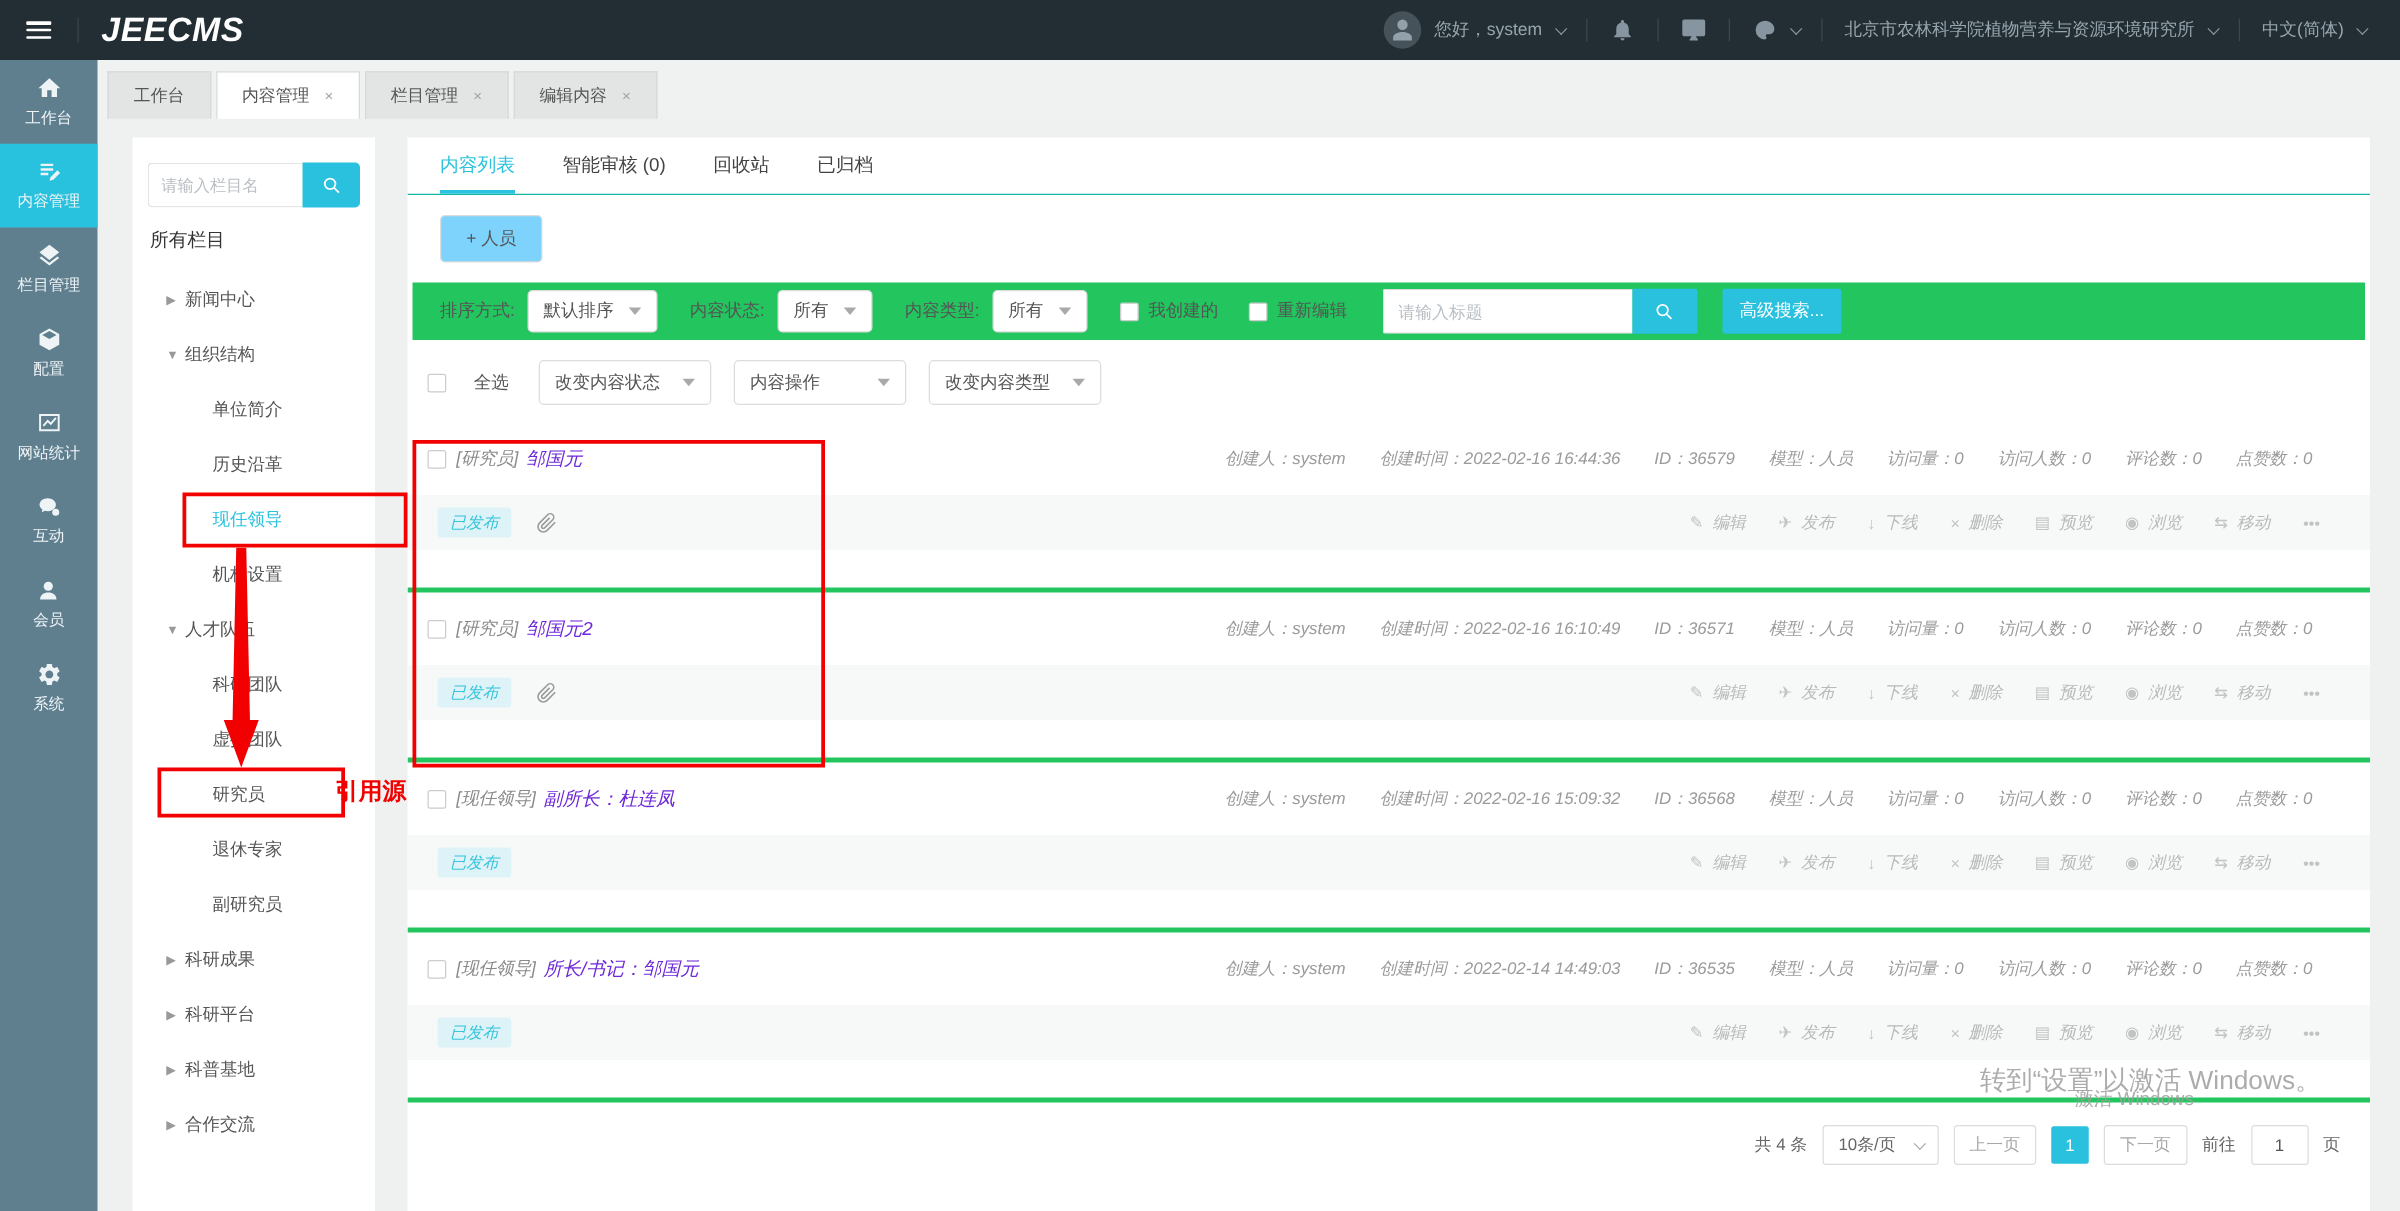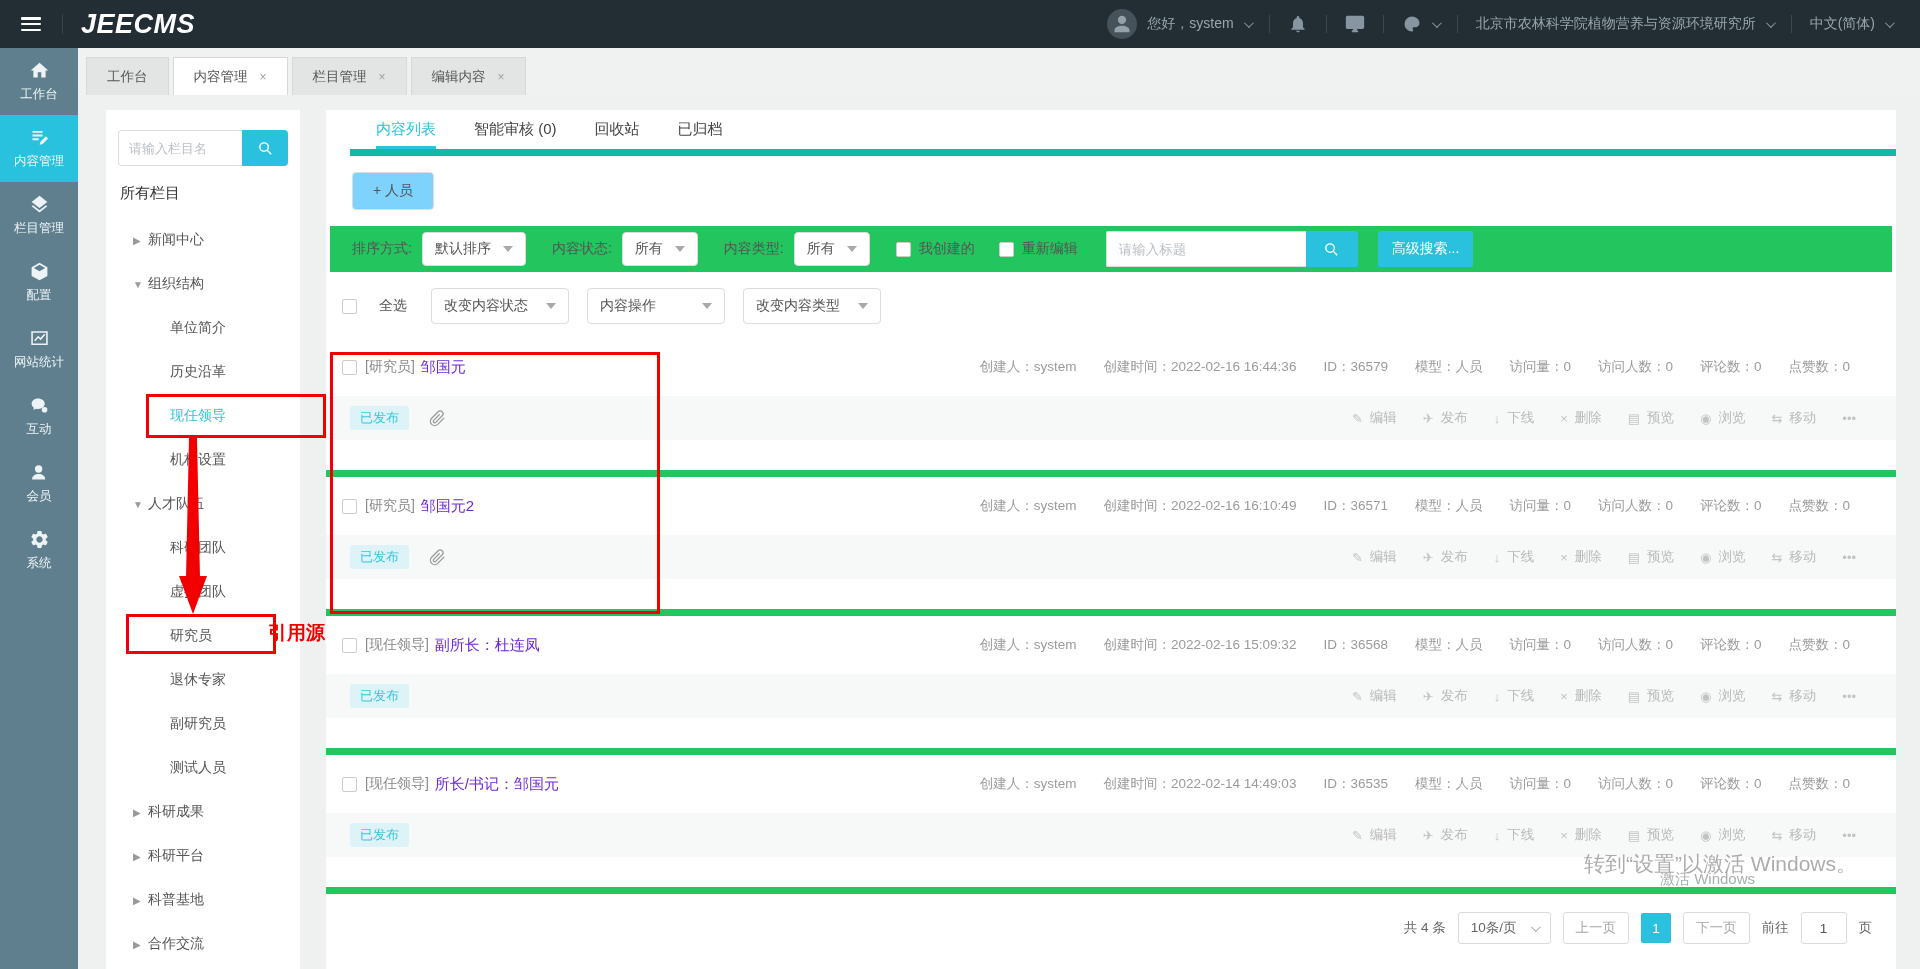--- a/index.html
+++ b/index.html
@@ -44,21 +44,21 @@
   .t-root { margin:16px 0 0 14px; font-size:15px; color:#333; line-height:22px; cursor:pointer; }
   .t-list { margin-top:14px; }
   .t-row { height:44px; display:flex; align-items:center; cursor:pointer; }
   .t-ar { width:12px; font-size:10px; color:#999; margin-left:27px; flex:none; }
   .t-row.lvl1 .t-ar { margin-left:49px; }
   .t-lb { margin-left:3px; font-size:14px; color:#555; white-space:nowrap; }
   .t-row.active .t-lb { color:#2ec3de; }
 
   
   .mainpanel { position:absolute; top:110px; left:326px; width:1570px; bottom:0; background:#fff; z-index:5; overflow:hidden; }
-  .ctabs { height:46px; display:flex; align-items:stretch; gap:38px; padding-left:26px; border-bottom:7px solid #14b8a6;margin-left:24px; }
+  .ctabs { height:46px; display:flex; align-items:stretch; gap:38px; padding-left:26px; border-bottom:1px solid #14b8a6; }
   .ctab { display:flex; align-items:center; font-size:15px; color:#444; cursor:pointer; border-bottom:3px solid transparent; padding-top:2px; }
   .ctab.active { color:#2bc2de; border-bottom-color:#2bc2de; }
   .addbtn { margin:16px 0 0 26px; height:38px; padding:0 20px; display:inline-flex; align-items:center; background:#7dd3fc; border:1px solid #dcdcdc; border-radius:4px; color:#555; font-size:14px; cursor:pointer; }
 
   .filterbar { margin:16px 4px 0; height:46px; background:#22c55e; display:flex; align-items:center; padding:0 22px; }
   .f-label { color:#555; margin-right:10px; white-space:nowrap; }
   .sel { background:#fff; border:1px solid #dcdcdc; border-radius:4px; height:34px; display:flex; align-items:center; padding:0 12px; color:#555; cursor:pointer; white-space:nowrap; }
   .sel .caret { width:0; height:0; border-left:5px solid transparent; border-right:5px solid transparent; border-top:6px solid #a9a9a9; margin-left:12px; }
   .f-gap { width:26px; flex:none; }
   .cb { width:15px; height:15px; border:1px solid #ccc; border-radius:2px; background:#fff; display:inline-block; flex:none; cursor:pointer; }
@@ -68,21 +68,21 @@
   .f-search input::placeholder { color:#b9bfc4; }
   .f-search .s-btn { width:52px; background:#29c1dd; border-radius:0 2px 2px 0; display:flex; align-items:center; justify-content:center; cursor:pointer; }
   .f-search .s-btn svg { width:17px; height:17px; }
   .advbtn { margin-left:20px; height:36px; padding:0 14px; background:#29c1dd; color:#fff; border-radius:2px; display:flex; align-items:center; font-size:14px; cursor:pointer; white-space:nowrap; }
 
   .bulkbar { margin:16px 0 0 16px; height:36px; display:flex; align-items:center; gap:18px; }
   .bulkbar .lbl { color:#555; margin-left:4px; margin-right:6px; }
   .bulkbar .sel { min-width:138px; justify-content:space-between; height:36px; }
 
   .list { margin-top:14px; }
-  .item { border-bottom:7px solid #22c55e; padding-bottom:30px; }
+  .item { border-bottom:4px solid #22c55e; padding-bottom:30px;font-style:italic; }
   .item-top { height:58px; display:flex; align-items:center; padding-left:16px; }
   .tag { margin-left:8px; color:#8a8a8a; font-size:14px; white-space:nowrap; }
   .ttl { margin-left:6px; color:#6d28d9; font-size:15px; white-space:nowrap; cursor:pointer; }
   .meta { margin-left:auto; display:flex; gap:27px; padding-right:46px; font-size:13.5px; color:#9b9b9b; white-space:nowrap; }
   .mi span { color:#9b9b9b; }
   .item-bar { height:44px; background:#f7f8f8; display:flex; align-items:center; padding:0 40px 0 24px; }
   .badge { height:24px; background:#def3f8; color:#39c5dc; font-size:13px; display:inline-flex; align-items:center; padding:0 10px; border-radius:3px; }
   .clip { margin-left:20px; display:flex; cursor:pointer; }
   .clip svg { width:17px; height:17px; stroke:#9a9a9a; fill:none; stroke-width:1.8; }
   .acts { margin-left:auto; display:flex; gap:26px; color:#b9b9b9; font-size:13.5px; }
@@ -287,24 +287,20 @@
         <span class="t-ar"></span>
         <span class="t-lb">研究员</span>
       </div>
     <div class="t-row lvl1">
         <span class="t-ar"></span>
         <span class="t-lb">退休专家</span>
       </div>
     <div class="t-row lvl1">
         <span class="t-ar"></span>
         <span class="t-lb">副研究员</span>
-      </div>
-    <div class="t-row lvl1">
-        <span class="t-ar"></span>
-        <span class="t-lb">测试人员</span>
       </div>
     <div class="t-row lvl0">
         <span class="t-ar">▶</span>
         <span class="t-lb">科研成果</span>
       </div>
     <div class="t-row lvl0">
         <span class="t-ar">▶</span>
         <span class="t-lb">科研平台</span>
       </div>
     <div class="t-row lvl0">

